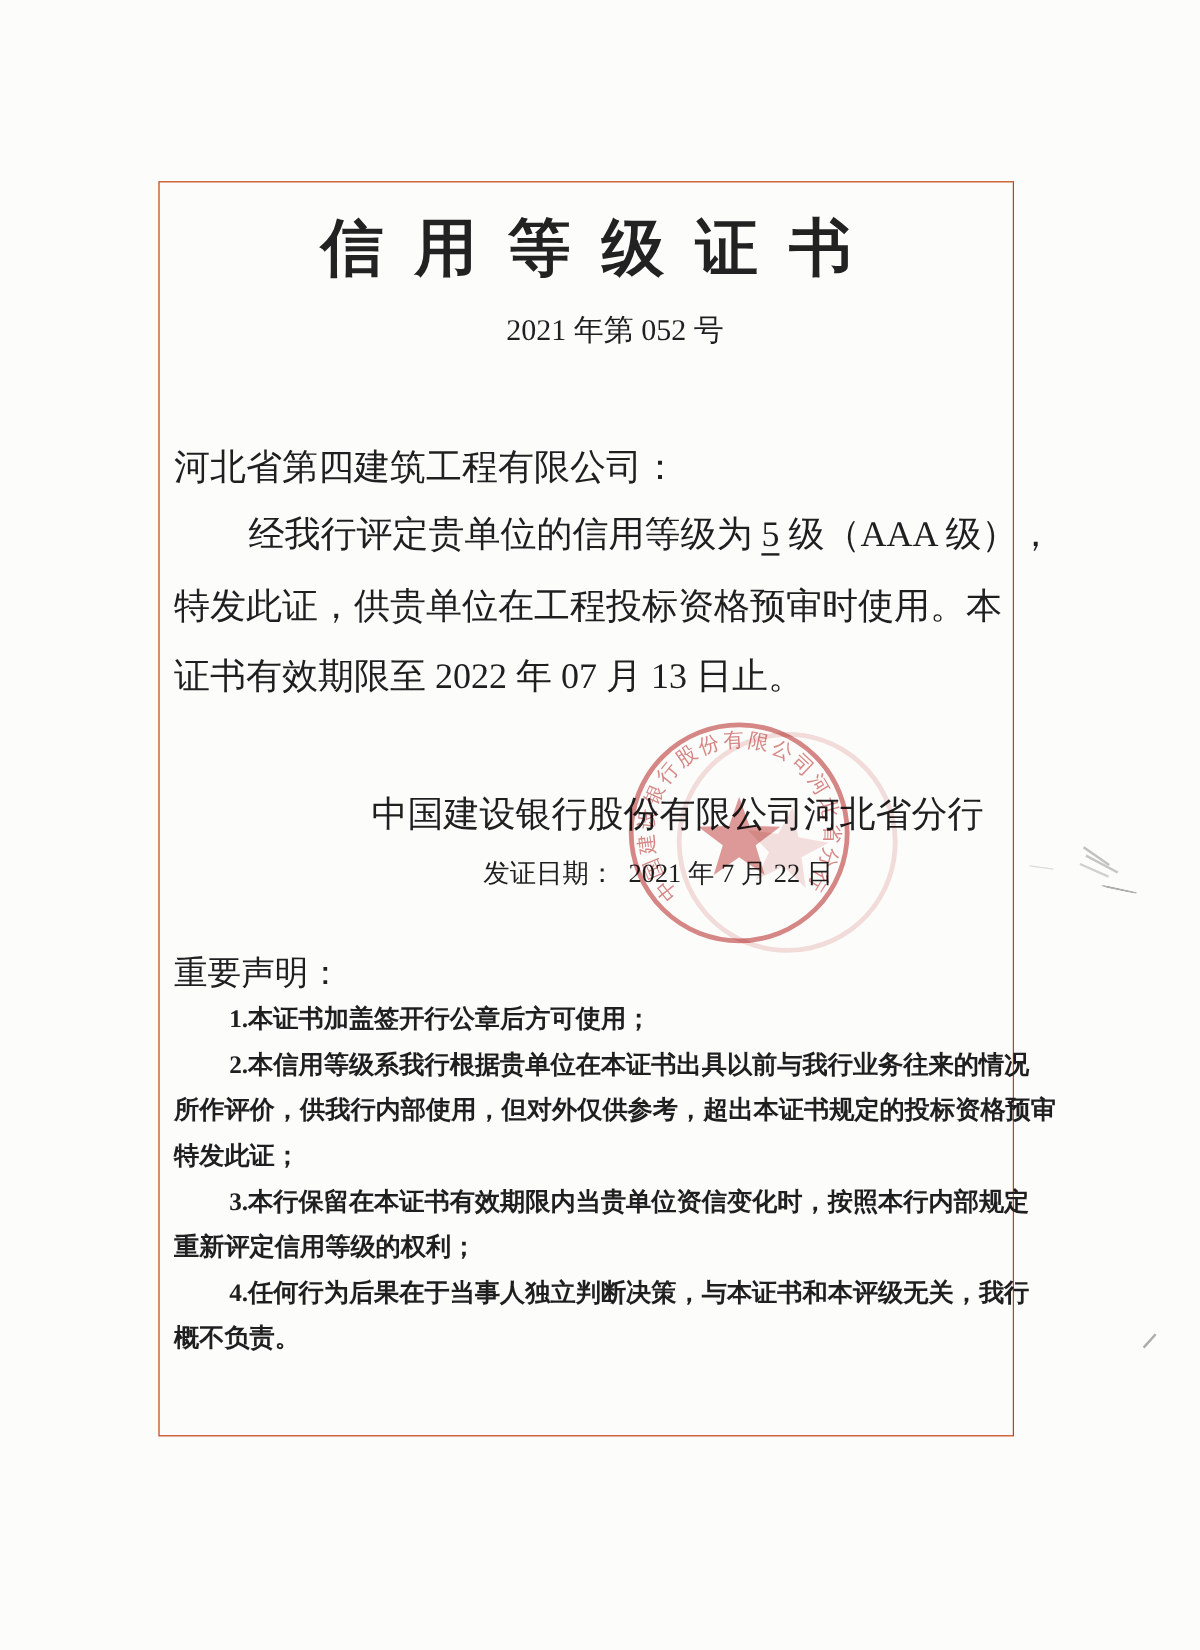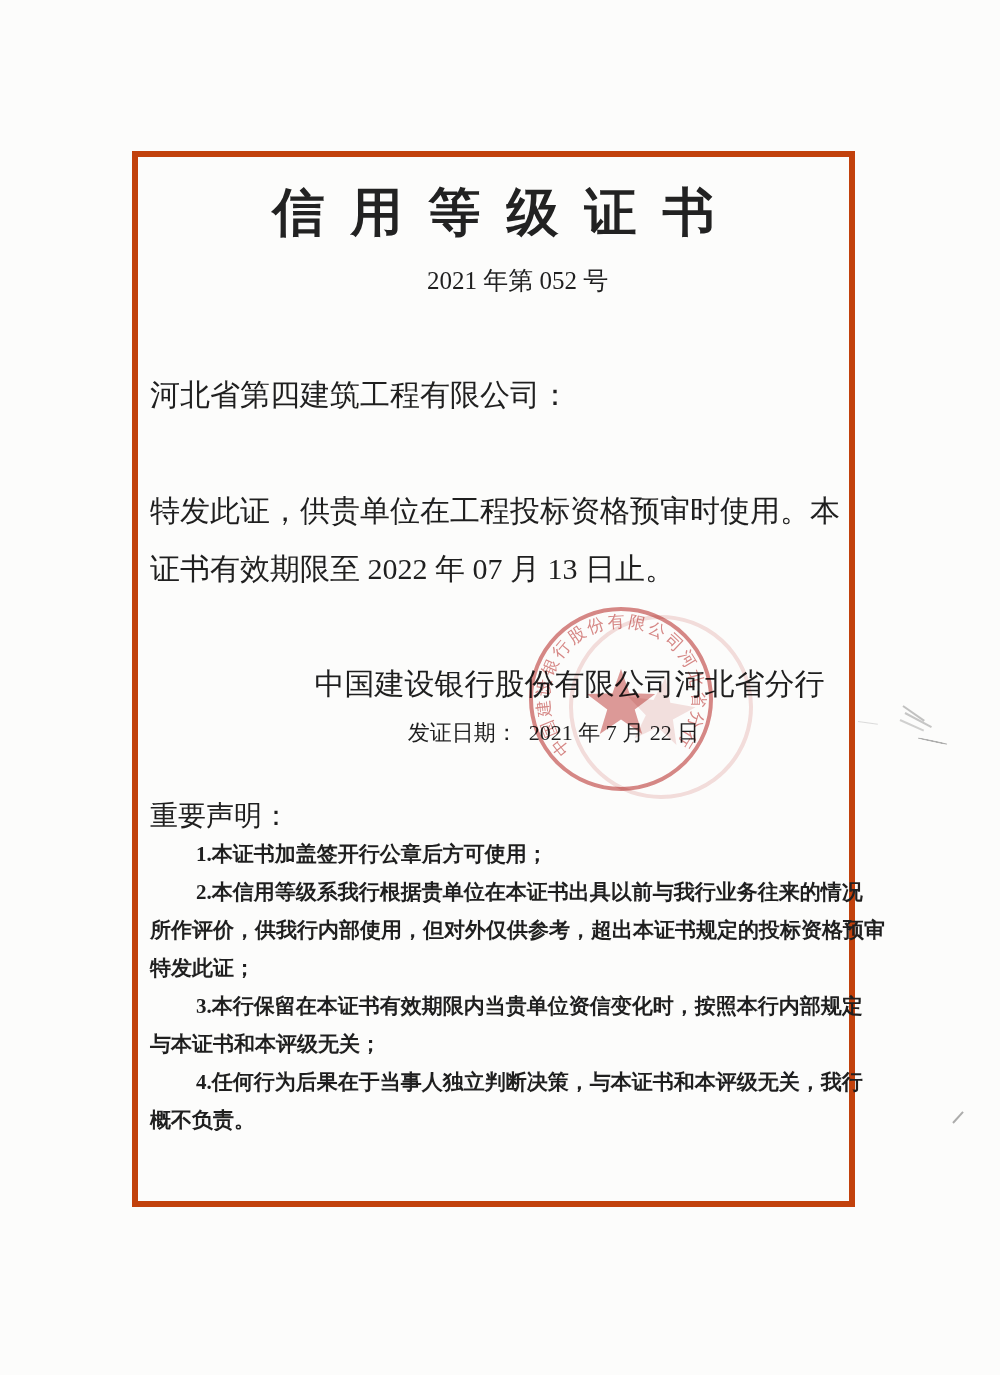--- a/index.html
+++ b/index.html
@@ -8,21 +8,21 @@
     width:1000px;height:1375px;
     background:#fcfcfb;
     overflow:hidden;
     font-family:"Liberation Serif","DejaVu Serif",serif;
     color:#1f1f1f;
   }
   .certificate{
     position:absolute;
     left:132px;top:151px;
     width:711px;height:1044px;
-    border:6px solid #c2410c;
+    border:1px solid #c2410c;
     background:transparent;
   }
   .cert-title{
     position:absolute;top:24px;left:0;width:100%;
     text-align:center;
     font-size:52px;line-height:64px;font-weight:700;
     letter-spacing:26px;padding-left:26px;box-sizing:border-box;
     white-space:pre;color:#222;
   }
   .cert-serial{
@@ -90,20 +90,21 @@
 <div class="page">
 
   <div class="certificate">
 
     <div class="cert-title">信用等级证书</div>
 
     <div class="cert-serial">2021 年第 052 号</div>
 
     <div class="recipient">河北省第四建筑工程有限公司：</div>
 
+    <div class="body-line l1"><span>经我行评定贵单位的信用等级为 </span><span class="grade-underline">5</span><span> 级（AAA 级），</span></div>
 
     <div class="body-line l2">特发此证，供贵单位在工程投标资格预审时使用。本</div>
 
     <div class="body-line l3">证书有效期限至 2022 年 07 月 13 日止。</div>
 
     <div class="issuer-bank">中国建设银行股份有限公司河北省分行</div>
 
     <div class="issuer-date">发证日期：  2021 年 7 月 22 日</div>
 
     <svg class="stamp ghost" viewBox="0 0 200 200" aria-hidden="true">
@@ -120,21 +121,21 @@
       <polygon points="100,70 108.5,94.3 134.2,94.9 113.7,110.4 121.2,135.1 100,120.4 78.8,135.1 86.3,110.4 65.8,94.9 91.5,94.3" fill="#cf6b69" fill-opacity="0.85"></polygon>
     </svg>
 
     <div class="declarations">
       <div class="decl-heading">重要声明：</div>
       <div class="decl-line indent">1.本证书加盖签开行公章后方可使用；</div>
       <div class="decl-line indent">2.本信用等级系我行根据贵单位在本证书出具以前与我行业务往来的情况</div>
       <div class="decl-line">所作评价，供我行内部使用，但对外仅供参考，超出本证书规定的投标资格预审</div>
       <div class="decl-line">特发此证；</div>
       <div class="decl-line indent">3.本行保留在本证书有效期限内当贵单位资信变化时，按照本行内部规定</div>
-      <div class="decl-line">与本证书和本评级无关；</div>
+      <div class="decl-line">重新评定信用等级的权利；</div>
       <div class="decl-line indent">4.任何行为后果在于当事人独立判断决策，与本证书和本评级无关，我行</div>
       <div class="decl-line">概不负责。</div>
     </div>
 
   </div>
 
   <div class="artifact" style="left:903px;top:705px;width:26px;transform:rotate(35deg);opacity:.55;"></div>
   <div class="artifact" style="left:905px;top:712px;width:30px;transform:rotate(28deg);opacity:.5;"></div>
   <div class="artifact" style="left:900px;top:719px;width:26px;transform:rotate(24deg);opacity:.4;"></div>
   <div class="artifact" style="left:918px;top:737px;width:30px;border-top-color:#6f6f6f;transform:rotate(12deg);opacity:.55;border-radius:40%;"></div>

